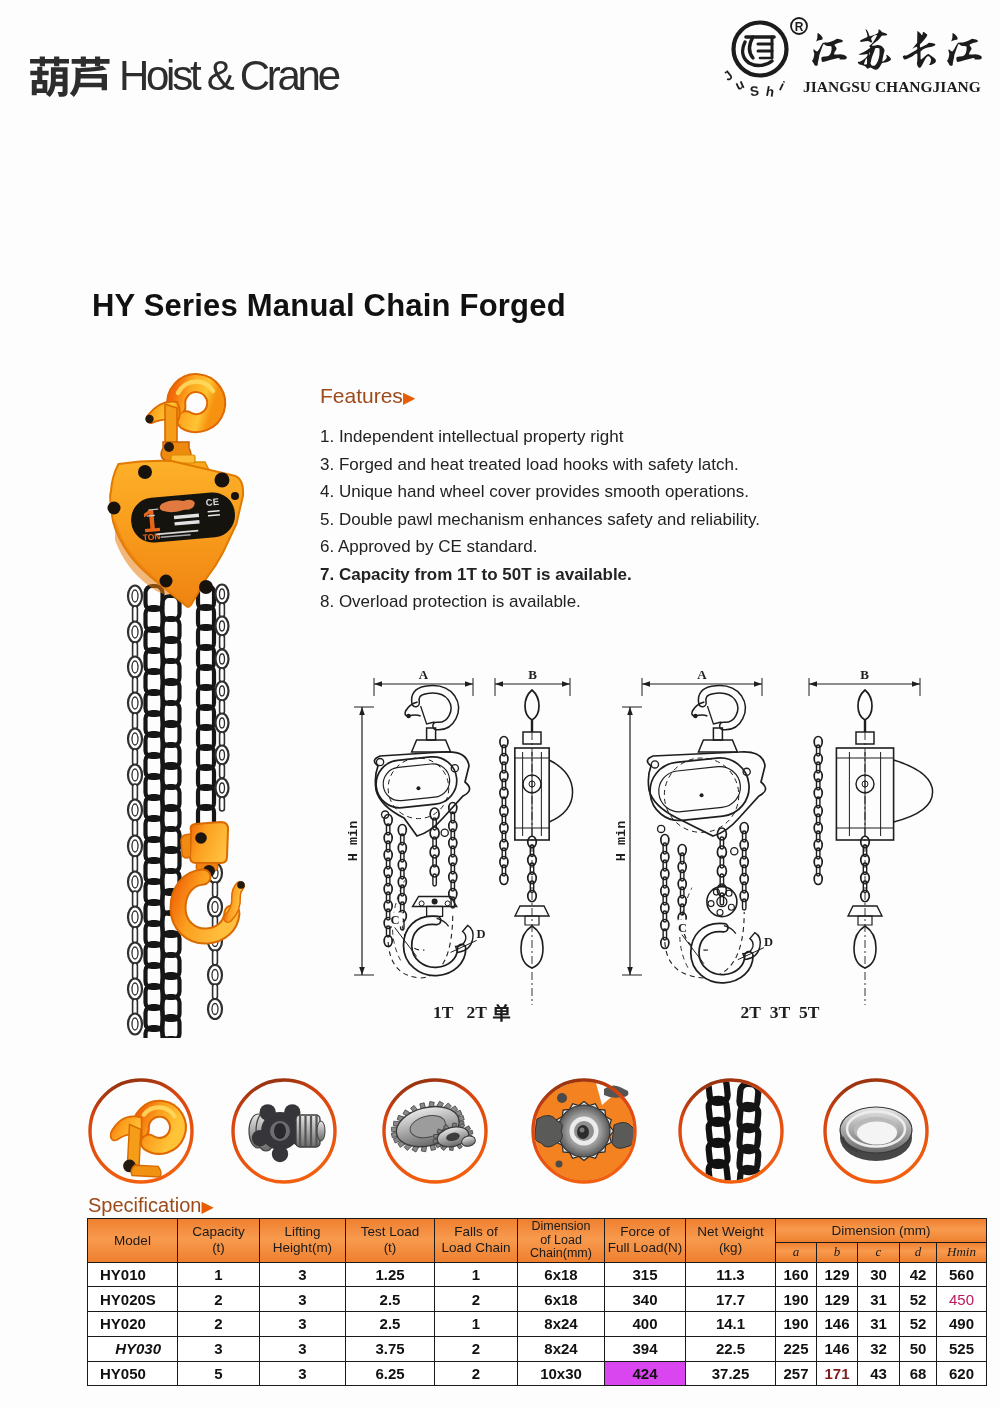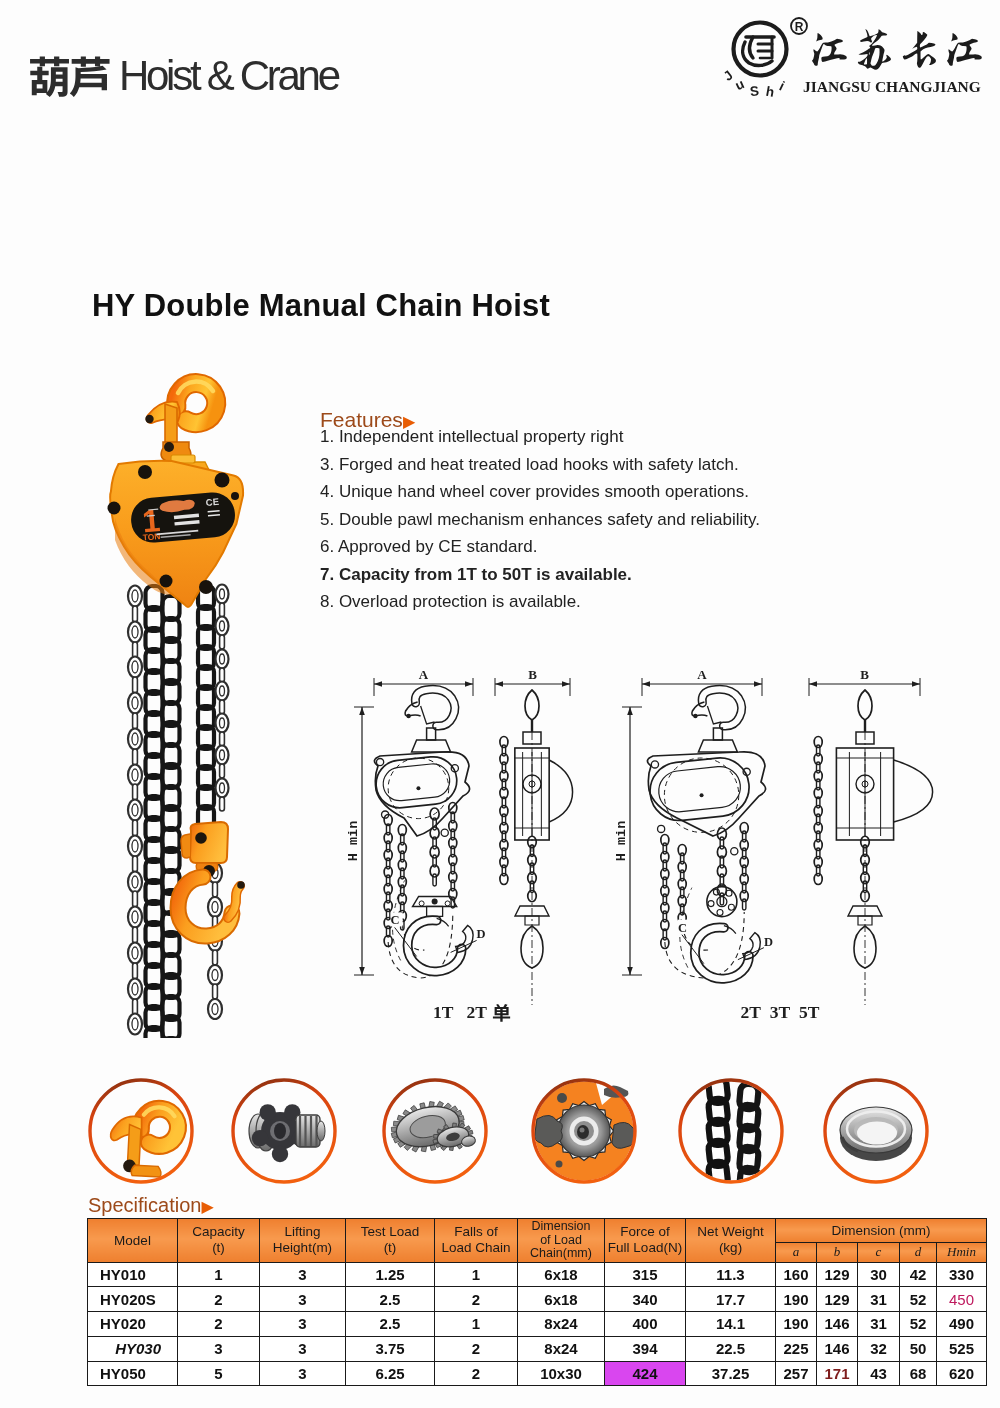--- a/index.html
+++ b/index.html
@@ -45,22 +45,22 @@
       <path d="M353 665Q357 653 362.0 650.5Q367 648 380 652Q402 656 412.5 662.5Q423 669 468 684Q505 696 517.0 711.0Q529 726 529 758V785L551 772Q572 760 586.0 741.5Q600 723 616.0 723.0Q632 723 662 709Q701 691 699 684Q699 681 694 681Q686 681 686.0 671.5Q686 662 677.5 662.5Q669 663 631 662Q602 661 593.5 656.5Q585 652 566 625Q528 572 482 543Q464 533 431 503Q387 465 415 464Q429 464 461 472Q493 480 507.5 481.0Q522 482 547 476Q569 471 582.0 462.5Q595 454 615 434Q639 408 643.5 389.0Q648 370 638 341Q630 320 614.0 242.5Q598 165 601 163Q605 158 623.0 169.5Q641 181 660 198Q679 217 686.5 234.5Q694 252 686 259Q683 264 680.5 271.5Q678 279 680.0 285.5Q682 292 686 292Q693 292 710.0 276.5Q727 261 747 244Q763 233 767.0 218.0Q771 203 763 192Q754 178 717.5 162.5Q681 147 651 144Q607 140 600.0 135.5Q593 131 577 100Q507 -38 422 24Q393 45 378.0 48.0Q363 51 347 39Q329 24 318.5 26.0Q308 28 290 51Q268 79 256.5 79.0Q245 79 225.5 89.5Q206 100 186 100Q168 100 150.0 116.0Q132 132 132 148Q132 156 135.0 158.0Q138 160 145 158Q157 154 205.0 180.0Q253 206 284 235Q317 267 319.0 288.0Q321 309 313 307Q217 288 177 295L144 300L170 311Q295 370 323 394Q345 415 350.5 415.0Q356 415 365 425Q371 432 370.5 435.5Q370 439 363 442Q351 449 352.0 459.5Q353 470 367 476Q387 484 427.5 537.5Q468 591 489 639Q501 666 500.5 670.5Q500 675 485 675Q445 675 406 631Q388 612 387.0 602.5Q386 593 398 569Q405 551 405.5 546.0Q406 541 398.5 533.5Q391 526 385.5 527.0Q380 528 367 540Q330 572 245 548Q192 532 177 550Q171 558 178 569Q181 574 230.0 596.5Q279 619 305 629Q317 633 317 645Q316 663 305.5 704.5Q295 746 287 762Q276 784 276.0 789.0Q276 794 299 772Q314 757 323.5 738.0Q333 719 353 665ZM474 424Q463 420 454.5 383.5Q446 347 423.0 297.0Q400 247 389.0 193.0Q378 139 375 134Q371 128 386.0 106.5Q401 85 409 81Q420 78 444 82Q457 85 466.5 93.5Q476 102 491 126Q549 219 549 342Q549 413 544 417Q538 422 510.5 424.0Q483 426 474 424ZM347 288Q349 288 352 292Q359 302 359.0 320.5Q359 339 352.0 339.0Q345 339 345 310Q345 288 347 288ZM298 228Q295 227 292 223Q287 216 271.5 176.5Q256 137 250 118Q248 110 252.0 108.0Q256 106 277 108L307 110L309 164Q311 233 298 228Z" fill="#1c1c1c"></path>
     </g>
 <g transform="translate(96,52) scale(0.052,-0.052)">
       <path d="M480 691Q480 687 486 678Q495 663 506 680Q514 692 514 709Q514 723 516.5 727.5Q519 732 527 732Q540 732 569.5 709.0Q599 686 602 676Q604 662 577.0 623.0Q550 584 510 545Q475 510 467.0 498.0Q459 486 459 466Q459 438 465 435Q471 431 539.0 465.5Q607 500 615 511Q624 522 633.5 523.0Q643 524 683 518Q740 511 751 499Q759 488 758.5 484.0Q758 480 747 469Q729 452 666 441Q546 422 494 377L472 358V285Q472 210 477 205Q481 201 503.5 218.0Q526 235 597 296Q614 311 623.0 310.0Q632 309 651 291Q679 266 687 266Q697 266 729.5 235.5Q762 205 766 192Q775 165 755.5 142.5Q736 120 693 107Q638 89 637 100Q636 104 651 119Q663 132 669.5 166.5Q676 201 671 216Q665 228 649 249Q637 263 631.5 265.5Q626 268 612 263Q595 257 576.0 229.0Q557 201 521 132Q490 71 475.0 54.5Q460 38 441 44Q422 51 409.5 89.0Q397 127 405 149Q411 163 411.5 235.0Q412 307 407 315Q404 320 383.0 311.0Q362 302 349 289Q320 264 247.5 229.5Q175 195 161 201Q151 204 140.0 228.5Q129 253 132 263Q137 273 155.0 281.0Q173 289 178 280Q182 274 194.0 278.0Q206 282 241 300Q298 330 350.0 361.0Q402 392 406 400Q411 404 408.5 424.5Q406 445 402 449Q399 452 356 431L313 409L333 433L380 489L407 522L408 636Q411 749 411 751Q412 755 428.5 742.5Q445 730 462.5 713.0Q480 696 480 691Z" fill="#1c1c1c"></path>
     </g>
 <g transform="translate(141,52) scale(0.052,-0.052)">
       <path d="M652 590Q710 575 711 559Q711 551 699 541Q683 527 658 527Q636 527 594.0 511.5Q552 496 549 486Q546 478 567 452Q588 427 588.0 412.5Q588 398 568 370Q548 344 543 320L540 297L618 300Q697 304 719.5 292.5Q742 281 761 274Q793 262 784 230Q776 197 684 200Q655 201 649.0 203.5Q643 206 646 217Q650 232 637 232Q580 232 367 163Q328 151 318 155Q295 164 295 219Q295 244 307.0 251.5Q319 259 360 260Q419 262 443.5 278.0Q468 294 482 342Q491 375 492.5 412.5Q494 450 484.5 456.5Q475 463 436 463Q412 463 398.5 466.5Q385 470 368 483Q349 497 343.5 498.0Q338 499 331 490Q323 477 297.5 404.0Q272 331 262.5 308.5Q253 286 253.0 264.5Q253 243 239.5 191.5Q226 140 226 115Q226 99 222.5 93.0Q219 87 208 84Q192 81 174.5 87.5Q157 94 157 105Q157 114 136 146L114 178L128 193Q142 208 152 260Q159 293 159.0 306.5Q159 320 153 335Q149 345 146.0 360.0Q143 375 143.5 386.0Q144 397 147.5 397.0Q151 397 179.0 376.0Q207 355 216 355Q223 355 245.5 388.0Q268 421 283 455Q296 482 313 505Q324 520 333.0 523.5Q342 527 372 527Q413 527 486.5 550.0Q560 573 579 592Q588 601 598.5 600.5Q609 600 652 590ZM320 606Q319 591 312.0 587.0Q305 583 273 578Q227 572 213 558Q199 545 199 554Q199 561 209 585Q221 613 220.0 662.5Q219 712 225.0 712.0Q231 712 257.5 690.0Q284 668 301 649Q321 626 320 606Z" fill="#1c1c1c"></path>
     </g>
 </svg>
 <div class="abs" style="left:803px;top:78px;width:176px;text-align:center;font-family:'Liberation Serif',serif;font-weight:bold;font-size:15.5px;color:#1c1c1c;white-space:nowrap;">JIANGSU CHANGJIANG</div>
-<div class="abs" style="left:92px;top:288px;font-size:31px;font-weight:bold;color:#111;letter-spacing:0.2px;">HY Double Manual Chain Hoist</div>
-<div class="abs" style="left:320px;top:408px;font-size:21px;color:#9d4a1a;">Features<span style="color:#e85d04;font-size:16px;">▶</span></div>
+<div class="abs" style="left:92px;top:288px;font-size:31px;font-weight:bold;color:#111;letter-spacing:0.2px;">HY Series Manual Chain Forged</div>
+<div class="abs" style="left:320px;top:384px;font-size:21px;color:#9d4a1a;">Features<span style="color:#e85d04;font-size:16px;">▶</span></div>
 <div class="abs" style="left:320px;top:423px;font-size:17px;color:#222;line-height:27.5px;">
     <div style="height:27.5px;">1. Independent intellectual property right</div>
     <div style="height:27.5px;">3. Forged and heat treated load hooks with safety latch.</div>
     <div style="height:27.5px;">4. Unique hand wheel cover provides smooth operations.</div>
     <div style="height:27.5px;">5. Double pawl mechanism enhances safety and reliability.</div>
     <div style="height:27.5px;">6. Approved by CE standard.</div>
     <div style="height:27.5px;font-weight:bold;">7. Capacity from 1T to 50T is available.</div>
     <div style="height:27.5px;">8. Overload protection is available.</div>
   </div>
 <svg class="abs" style="left:85px;top:368px" width="200" height="670" viewBox="0 0 200 670">
@@ -732,21 +732,21 @@
         <td style="border:1.6px solid #1a1a1a;text-align:center;font-size:15px;font-weight:bold;color:#111;background:#fff;line-height:15px;padding:0;">3</td>
         <td style="border:1.6px solid #1a1a1a;text-align:center;font-size:15px;font-weight:bold;color:#111;background:#fff;line-height:15px;padding:0;">1.25</td>
         <td style="border:1.6px solid #1a1a1a;text-align:center;font-size:15px;font-weight:bold;color:#111;background:#fff;line-height:15px;padding:0;">1</td>
         <td style="border:1.6px solid #1a1a1a;text-align:center;font-size:15px;font-weight:bold;color:#111;background:#fff;line-height:15px;padding:0;">6x18</td>
         <td style="border:1.6px solid #1a1a1a;text-align:center;font-size:15px;font-weight:bold;color:#111;background:#fff;line-height:15px;padding:0;">315</td>
         <td style="border:1.6px solid #1a1a1a;text-align:center;font-size:15px;font-weight:bold;color:#111;background:#fff;line-height:15px;padding:0;">11.3</td>
         <td style="border:1.6px solid #1a1a1a;text-align:center;font-size:15px;font-weight:bold;color:#111;background:#fff;line-height:15px;padding:0;">160</td>
         <td style="border:1.6px solid #1a1a1a;text-align:center;font-size:15px;font-weight:bold;color:#111;background:#fff;line-height:15px;padding:0;">129</td>
         <td style="border:1.6px solid #1a1a1a;text-align:center;font-size:15px;font-weight:bold;color:#111;background:#fff;line-height:15px;padding:0;">30</td>
         <td style="border:1.6px solid #1a1a1a;text-align:center;font-size:15px;font-weight:bold;color:#111;background:#fff;line-height:15px;padding:0;">42</td>
-        <td style="border:1.6px solid #1a1a1a;text-align:center;font-size:15px;font-weight:bold;color:#111;background:#fff;line-height:15px;padding:0;">330</td>
+        <td style="border:1.6px solid #1a1a1a;text-align:center;font-size:15px;font-weight:bold;color:#111;background:#fff;line-height:15px;padding:0;">560</td>
       </tr>
       <tr style="height:24.8px;">
         <td style="border:1.6px solid #1a1a1a;text-align:left;font-size:15px;font-weight:bold;color:#111;background:#fff;line-height:15px;padding:0 0 0 12px;">HY020S</td>
         <td style="border:1.6px solid #1a1a1a;text-align:center;font-size:15px;font-weight:bold;color:#111;background:#fff;line-height:15px;padding:0;">2</td>
         <td style="border:1.6px solid #1a1a1a;text-align:center;font-size:15px;font-weight:bold;color:#111;background:#fff;line-height:15px;padding:0;">3</td>
         <td style="border:1.6px solid #1a1a1a;text-align:center;font-size:15px;font-weight:bold;color:#111;background:#fff;line-height:15px;padding:0;">2.5</td>
         <td style="border:1.6px solid #1a1a1a;text-align:center;font-size:15px;font-weight:bold;color:#111;background:#fff;line-height:15px;padding:0;">2</td>
         <td style="border:1.6px solid #1a1a1a;text-align:center;font-size:15px;font-weight:bold;color:#111;background:#fff;line-height:15px;padding:0;">6x18</td>
         <td style="border:1.6px solid #1a1a1a;text-align:center;font-size:15px;font-weight:bold;color:#111;background:#fff;line-height:15px;padding:0;">340</td>
         <td style="border:1.6px solid #1a1a1a;text-align:center;font-size:15px;font-weight:bold;color:#111;background:#fff;line-height:15px;padding:0;">17.7</td>

